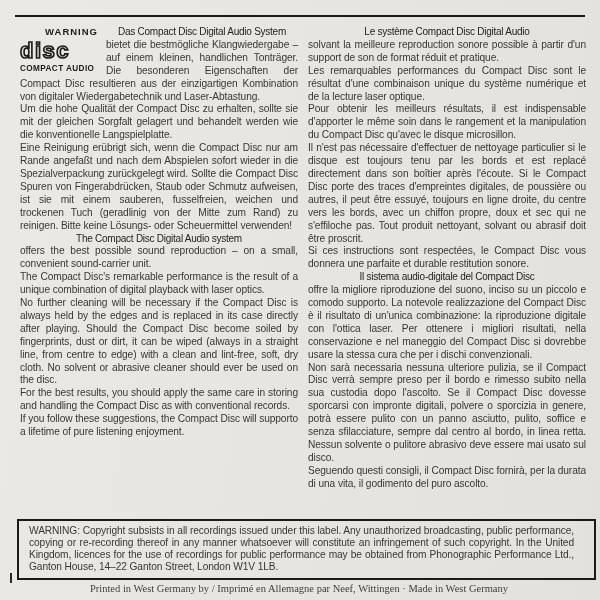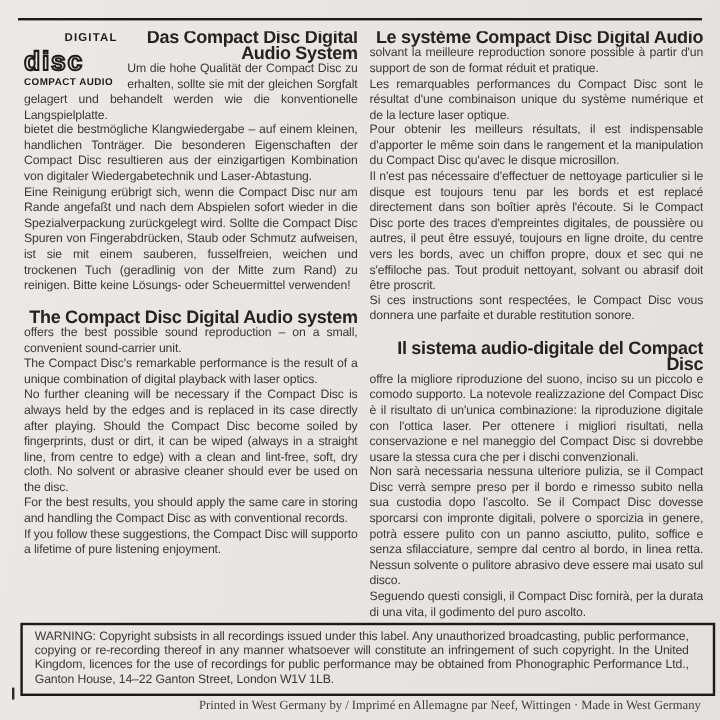--- a/index.html
+++ b/index.html
@@ -21,25 +21,25 @@
     position:absolute;left:20px;top:26px;width:566px;height:494px;
     display:flex;gap:10px;overflow:hidden;
   }
   .col{
     width:278px;flex:none;
     font-size:10.2px;line-height:12.9px;letter-spacing:-0.1px;
     text-align:justify;
   }
   .col p{margin:0;}
   .sec-heading{
-    margin:0;font-size:15px;line-height:12.9px;
-    font-weight:700;letter-spacing:-0.25px;color:#26231f;
-    text-align:right;
+    margin:0;font-size:10px;line-height:12.9px;
+    font-weight:400;letter-spacing:-0.25px;color:#26231f;
+    text-align:center;
   }
-  section.second{display:block;margin-top:14px;}
+  section.second{display:block;}
   
   .cd-logo{
     float:left;width:78px;margin:1px 8px 3px 0;
     text-align:left;color:#1e1c1a;
   }
   .logo-compact{
     font-size:9.5px;line-height:10px;font-weight:700;
     letter-spacing:1px;text-align:right;white-space:nowrap;
   }
   .logo-disc{
@@ -63,42 +63,42 @@
   }
   .warning-box p{margin:0;}
   .reg-mark{
     position:absolute;left:10px;top:573px;width:2px;height:10px;
     background:#2a2826;
   }
   .footer{
     position:absolute;left:14px;top:582px;width:570px;
     font-family:"Liberation Serif","DejaVu Serif",serif;
     font-size:10.5px;line-height:13px;color:#413d38;
-    text-align:right;
+    text-align:center;
   }
 </style>
 </head>
 <body>
 
 <div class="page">
 
   <div class="top-rule"></div>
 
   <div class="columns">
 
     <div class="col">
       <section>
         <div class="cd-logo">
-          <div class="logo-compact">DIGITAL</div>
+          <div class="logo-compact">WARNING</div>
           <div class="logo-disc">disc</div>
           <div class="logo-digital">COMPACT AUDIO</div>
         </div>
         <h3 class="sec-heading">Das Compact Disc Digital Audio System</h3>
+        <p>bietet die bestmögliche Klangwiedergabe – auf einem kleinen, handlichen Tonträger. Die besonderen Eigenschaften der Compact Disc resultieren aus der einzigartigen Kombination von digitaler Wiedergabetechnik und Laser-Abtastung.</p>
         <p>Um die hohe Qualität der Compact Disc zu erhalten, sollte sie mit der gleichen Sorgfalt gelagert und behandelt werden wie die konventionelle Langspielplatte.</p>
-        <p>bietet die bestmögliche Klangwiedergabe – auf einem kleinen, handlichen Tonträger. Die besonderen Eigenschaften der Compact Disc resultieren aus der einzigartigen Kombination von digitaler Wiedergabetechnik und Laser-Abtastung.</p>
         <p>Eine Reinigung erübrigt sich, wenn die Compact Disc nur am Rande angefaßt und nach dem Abspielen sofort wieder in die Spezialverpackung zurückgelegt wird. Sollte die Compact Disc Spuren von Fingerabdrücken, Staub oder Schmutz aufweisen, ist sie mit einem sauberen, fusselfreien, weichen und trockenen Tuch (geradlinig von der Mitte zum Rand) zu reinigen. Bitte keine Lösungs- oder Scheuermittel verwenden!</p>
       </section>
 
       <section class="second">
         <h3 class="sec-heading">The Compact Disc Digital Audio system</h3>
         <p>offers the best possible sound reproduction – on a small, convenient sound-carrier unit.</p>
         <p>The Compact Disc's remarkable performance is the result of a unique combination of digital playback with laser optics.</p>
         <p>No further cleaning will be necessary if the Compact Disc is always held by the edges and is replaced in its case directly after playing. Should the Compact Disc become soiled by fingerprints, dust or dirt, it can be wiped (always in a straight line, from centre to edge) with a clean and lint-free, soft, dry cloth. No solvent or abrasive cleaner should ever be used on the disc.</p>
         <p>For the best results, you should apply the same care in storing and handling the Compact Disc as with conventional records.</p>
         <p>If you follow these suggestions, the Compact Disc will supporto a lifetime of pure listening enjoyment.</p>

